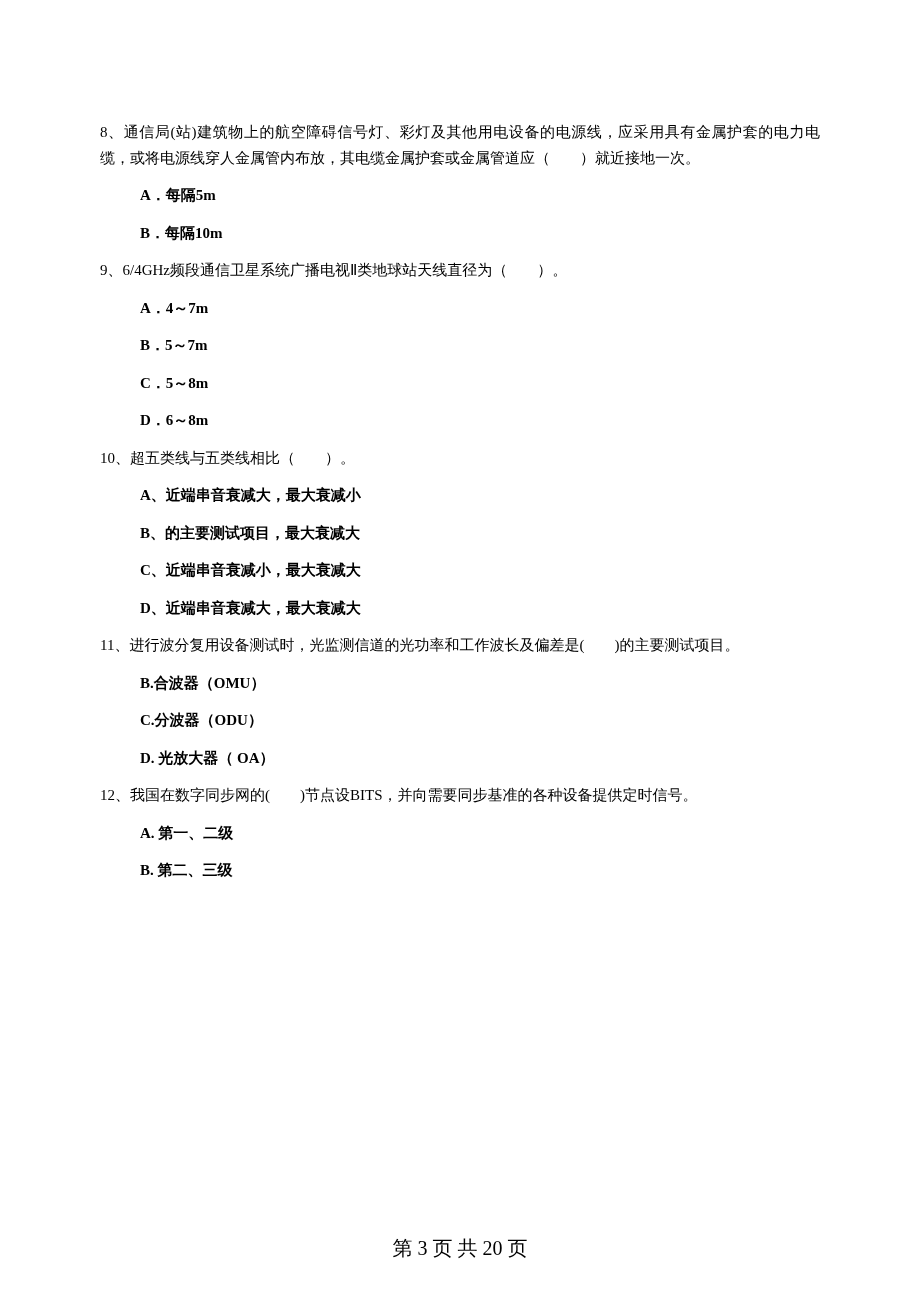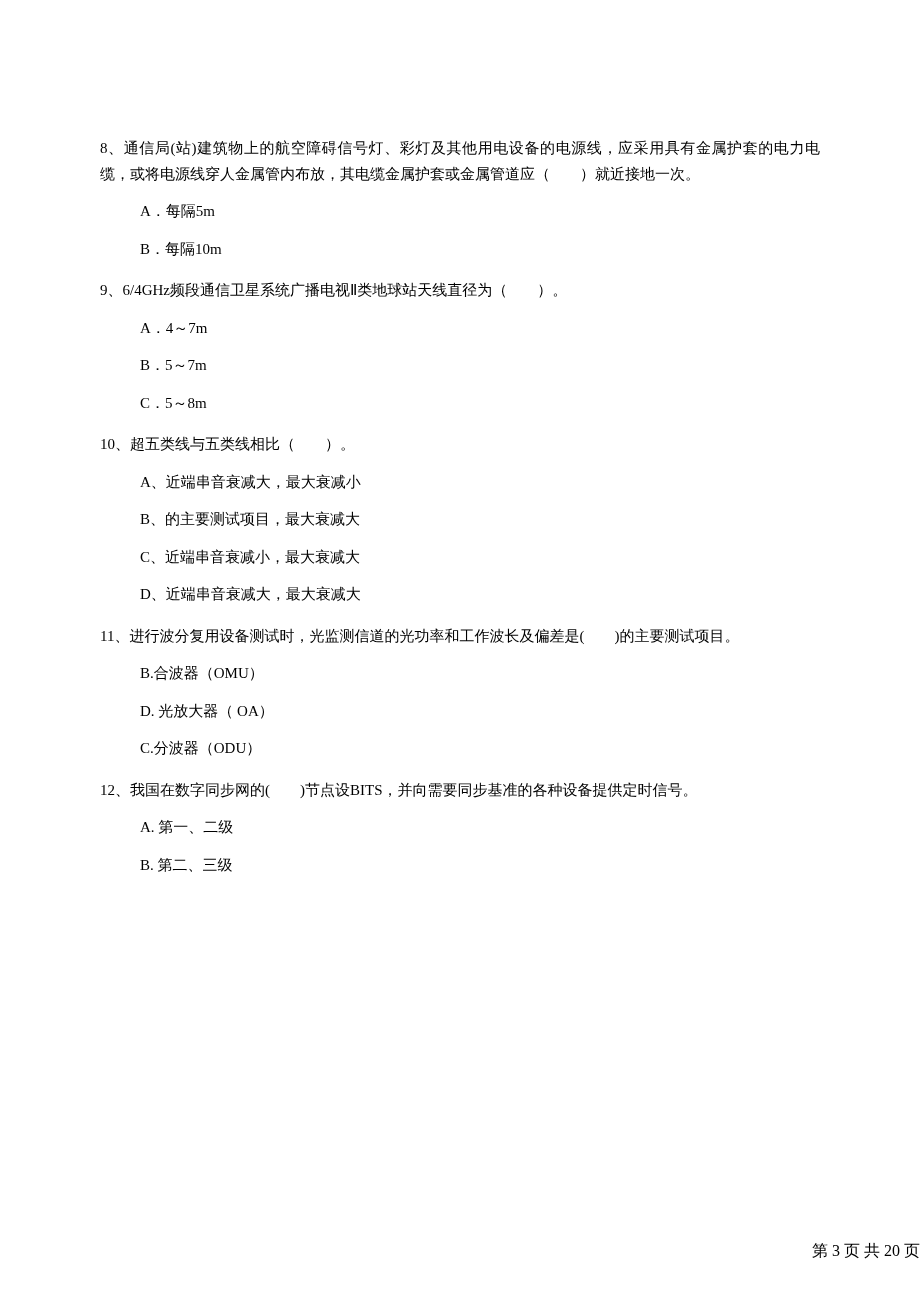--- a/index.html
+++ b/index.html
@@ -13,39 +13,39 @@
     box-sizing: border-box;
     position: relative;
   }
   .page {
     padding: 120px 100px 0 100px;
     font-size: 15px;
     line-height: 1.7;
   }
   .question {
     margin-bottom: 12px;
-    margin-top: 16px;
   }
   .stem {
     text-align: justify;
     margin-bottom: 12px;
   }
   .options {
     padding-left: 40px;
   }
   .option {
     margin-bottom: 12px;
+    font-weight: bold;
   }
   .footer {
     position: absolute;
     bottom: 40px;
     left: 0;
     right: 0;
-    text-align: right;
-    font-size: 16px;
+    text-align: center;
+    font-size: 20px;
   }
 </style>
 </head>
 <body>
 
 <div class="page">
 
   <div class="question">
     <div class="stem">8、通信局(站)建筑物上的航空障碍信号灯、彩灯及其他用电设备的电源线，应采用具有金属护套的电力电缆，或将电源线穿人金属管内布放，其电缆金属护套或金属管道应（　　）就近接地一次。</div>
     <div class="options">
@@ -53,39 +53,40 @@
       <div class="option">B．每隔10m</div>
     </div>
   </div>
 
   <div class="question">
     <div class="stem">9、6/4GHz频段通信卫星系统广播电视Ⅱ类地球站天线直径为（　　）。</div>
     <div class="options">
       <div class="option">A．4～7m</div>
       <div class="option">B．5～7m</div>
       <div class="option">C．5～8m</div>
+      <div class="option">D．6～8m</div>
     </div>
   </div>
 
   <div class="question">
     <div class="stem">10、超五类线与五类线相比（　　）。</div>
     <div class="options">
       <div class="option">A、近端串音衰减大，最大衰减小</div>
       <div class="option">B、的主要测试项目，最大衰减大</div>
       <div class="option">C、近端串音衰减小，最大衰减大</div>
       <div class="option">D、近端串音衰减大，最大衰减大</div>
     </div>
   </div>
 
   <div class="question">
     <div class="stem">11、进行波分复用设备测试时，光监测信道的光功率和工作波长及偏差是(　　)的主要测试项目。</div>
     <div class="options">
       <div class="option">B.合波器（OMU）</div>
+      <div class="option">C.分波器（ODU）</div>
       <div class="option">D. 光放大器（ OA）</div>
-      <div class="option">C.分波器（ODU）</div>
     </div>
   </div>
 
   <div class="question">
     <div class="stem">12、我国在数字同步网的(　　)节点设BITS，并向需要同步基准的各种设备提供定时信号。</div>
     <div class="options">
       <div class="option">A. 第一、二级</div>
       <div class="option">B. 第二、三级</div>
     </div>
   </div>

